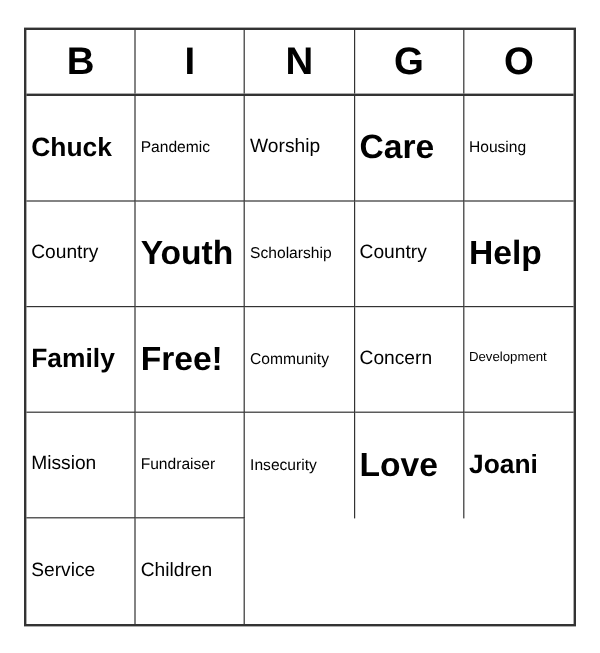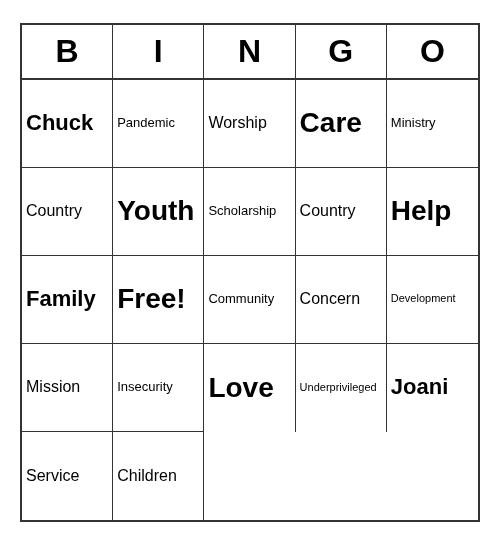--- a/index.html
+++ b/index.html
@@ -77,21 +77,21 @@
       <div class="bingo-cell">
         <span class="cell-text size-sm">Pandemic</span>
       </div>
       <div class="bingo-cell">
         <span class="cell-text size-md">Worship</span>
       </div>
       <div class="bingo-cell">
         <span class="cell-text size-xl">Care</span>
       </div>
       <div class="bingo-cell">
-        <span class="cell-text size-sm">Ministry</span>
+        <span class="cell-text size-sm">Housing</span>
       </div>
       <div class="bingo-cell">
         <span class="cell-text size-md">Country</span>
       </div>
       <div class="bingo-cell">
         <span class="cell-text size-xl">Youth</span>
       </div>
       <div class="bingo-cell">
         <span class="cell-text size-sm">Scholarship</span>
       </div>
@@ -113,27 +113,27 @@
       <div class="bingo-cell">
         <span class="cell-text size-md">Concern</span>
       </div>
       <div class="bingo-cell">
         <span class="cell-text size-xs">Development</span>
       </div>
       <div class="bingo-cell">
         <span class="cell-text size-md">Mission</span>
       </div>
       <div class="bingo-cell">
+        <span class="cell-text size-sm">Fundraiser</span>
+      </div>
+      <div class="bingo-cell">
         <span class="cell-text size-sm">Insecurity</span>
       </div>
       <div class="bingo-cell">
         <span class="cell-text size-xl">Love</span>
-      </div>
-      <div class="bingo-cell">
-        <span class="cell-text size-xs">Underprivileged</span>
       </div>
       <div class="bingo-cell">
         <span class="cell-text size-lg">Joani</span>
       </div>
       <div class="bingo-cell">
         <span class="cell-text size-md">Service</span>
       </div>
       <div class="bingo-cell">
         <span class="cell-text size-md">Children</span>
       </div>

